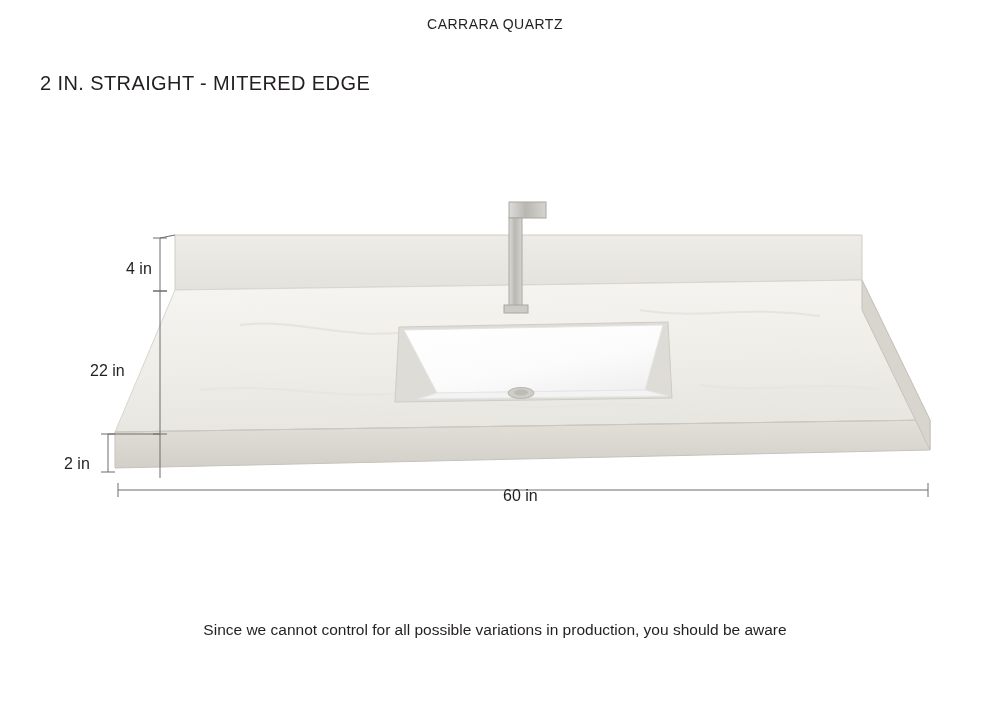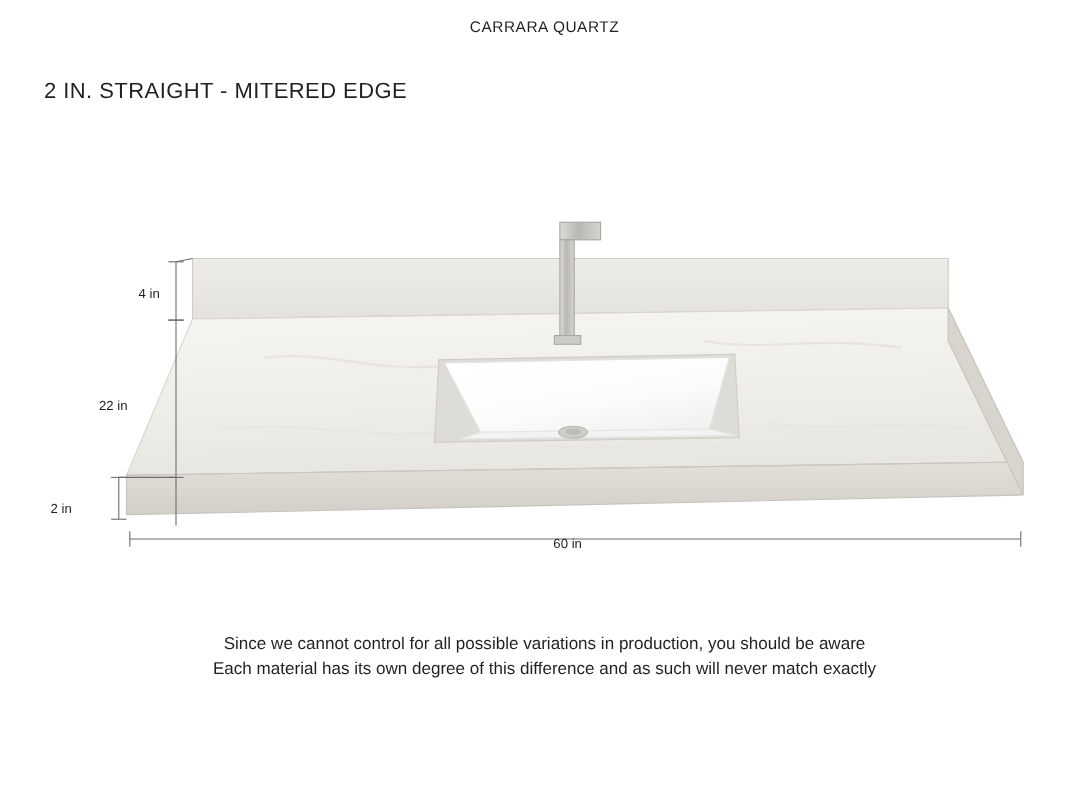--- a/index.html
+++ b/index.html
@@ -51,43 +51,44 @@
     width: 990px;
     height: 370px;
   }
   .drawing svg {
     display: block;
   }
 
   
   .dim-label {
     position: absolute;
-    font-size: 12px;
+    font-size: 16px;
     color: #231f20;
     white-space: nowrap;
   }
   .dim-4in  { top: 260px; left: 126px; }
   .dim-22in { top: 350px; left: 90px; margin-top: 12px; }
-  .dim-2in  { top: 455px; left: 46px; }
+  .dim-2in  { top: 455px; left: 64px; }
   .dim-60in { top: 487px; left: 503px; }
 
   
   .disclaimer {
     position: absolute;
     top: 575px;
     left: 0;
     width: 990px;
     text-align: center;
     font-size: 15.5px;
     line-height: 22.5px;
     color: #231f20;
   }
   .disclaimer .line {
     display: block;
     white-space: nowrap;
+    margin-top: 44px;
   }
 </style>
 </head>
 <body>
 
 <div class="page">
 
   <div class="title">CARRARA QUARTZ</div>
   <div class="subtitle">2 IN. STRAIGHT - MITERED EDGE</div>
 
@@ -181,16 +182,15 @@
     </svg>
   </div>
 
   <div class="dim-label dim-4in">4 in</div>
   <div class="dim-label dim-22in">22 in</div>
   <div class="dim-label dim-2in">2 in</div>
   <div class="dim-label dim-60in">60 in</div>
 
   <div class="disclaimer">
     <span class="line">Since we cannot control for all possible variations in production, you should be aware</span>
-    <span class="line">Each material has its own degree of this difference and as such will never match exactly</span>
   </div>
 
 </div>
 
 </body></html>

